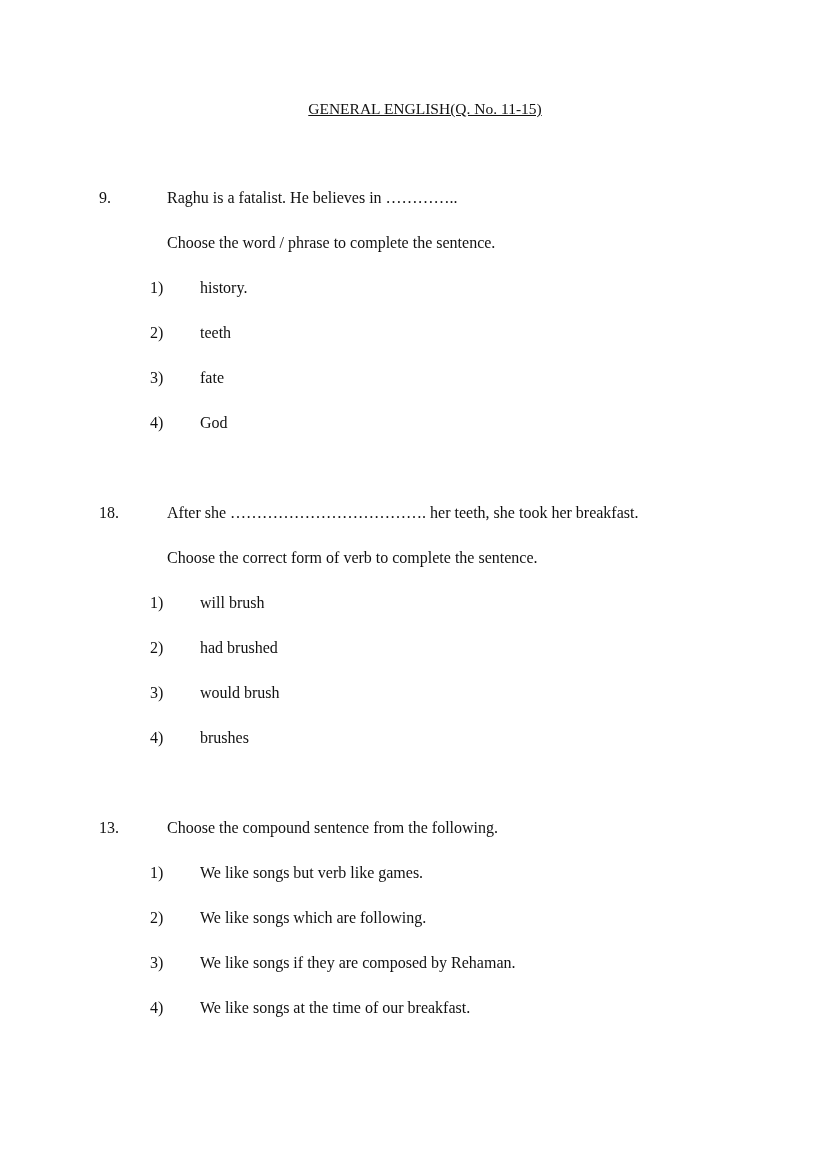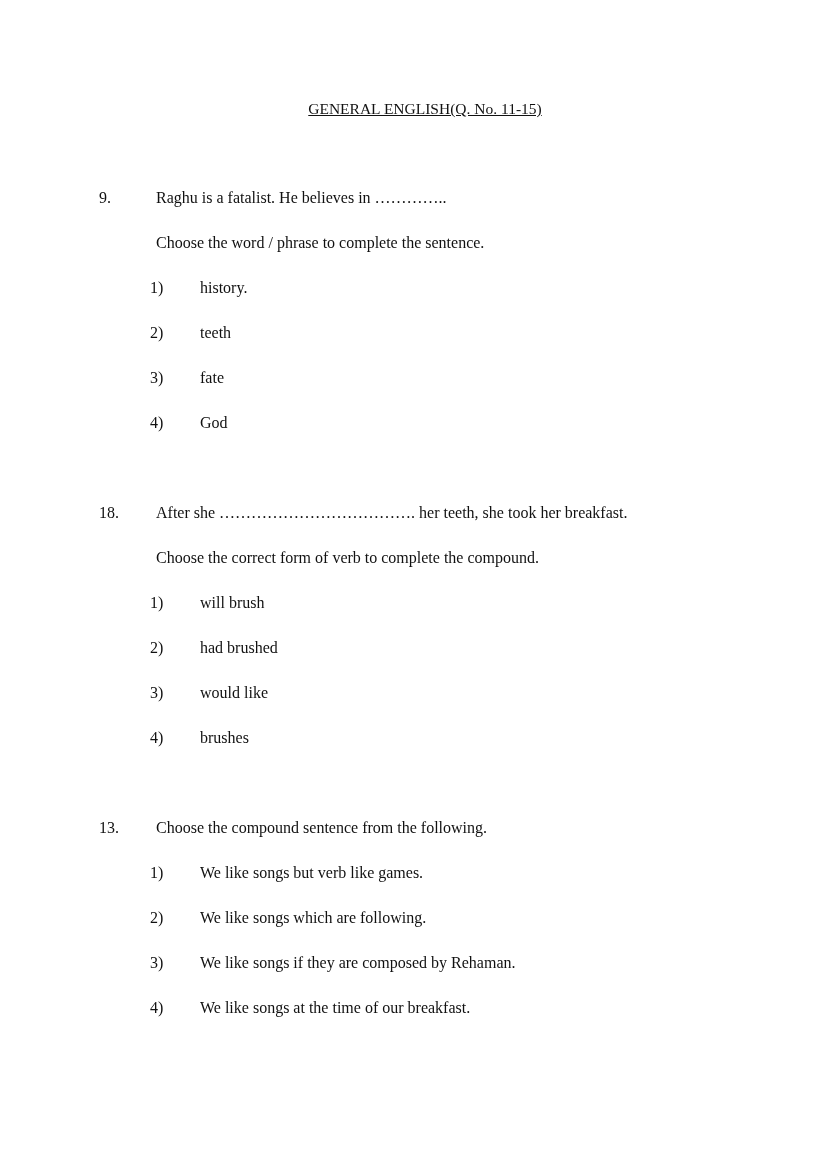--- a/index.html
+++ b/index.html
@@ -35,21 +35,21 @@
       font-size: 16px;
       line-height: 20px;
       white-space: nowrap;
     }
     .q-num {
       position: absolute;
       left: 99px;
     }
     .q-text {
       position: absolute;
-      left: 156px;
+      left: 167px;
     }
     .opt-num {
       position: absolute;
       left: 150px;
     }
     .opt-text {
       position: absolute;
       left: 200px;
     }
   </style>
@@ -85,33 +85,33 @@
       <span class="opt-text">God</span>
     </div>
   </div>
 
   <div class="question">
     <div class="q-row" style="top:503px;">
       <span class="q-num">18.</span>
       <span class="q-text">After she ………………………………. her teeth, she took her breakfast.</span>
     </div>
     <div class="q-row" style="top:548px;">
-      <span class="q-text">Choose the correct form of verb to complete the compound.</span>
+      <span class="q-text">Choose the correct form of verb to complete the sentence.</span>
     </div>
     <div class="q-row" style="top:593px;">
       <span class="opt-num">1)</span>
       <span class="opt-text">will brush</span>
     </div>
     <div class="q-row" style="top:638px;">
       <span class="opt-num">2)</span>
       <span class="opt-text">had brushed</span>
     </div>
     <div class="q-row" style="top:683px;">
       <span class="opt-num">3)</span>
-      <span class="opt-text">would like</span>
+      <span class="opt-text">would brush</span>
     </div>
     <div class="q-row" style="top:728px;">
       <span class="opt-num">4)</span>
       <span class="opt-text">brushes</span>
     </div>
   </div>
 
   <div class="question">
     <div class="q-row" style="top:818px;">
       <span class="q-num">13.</span>

